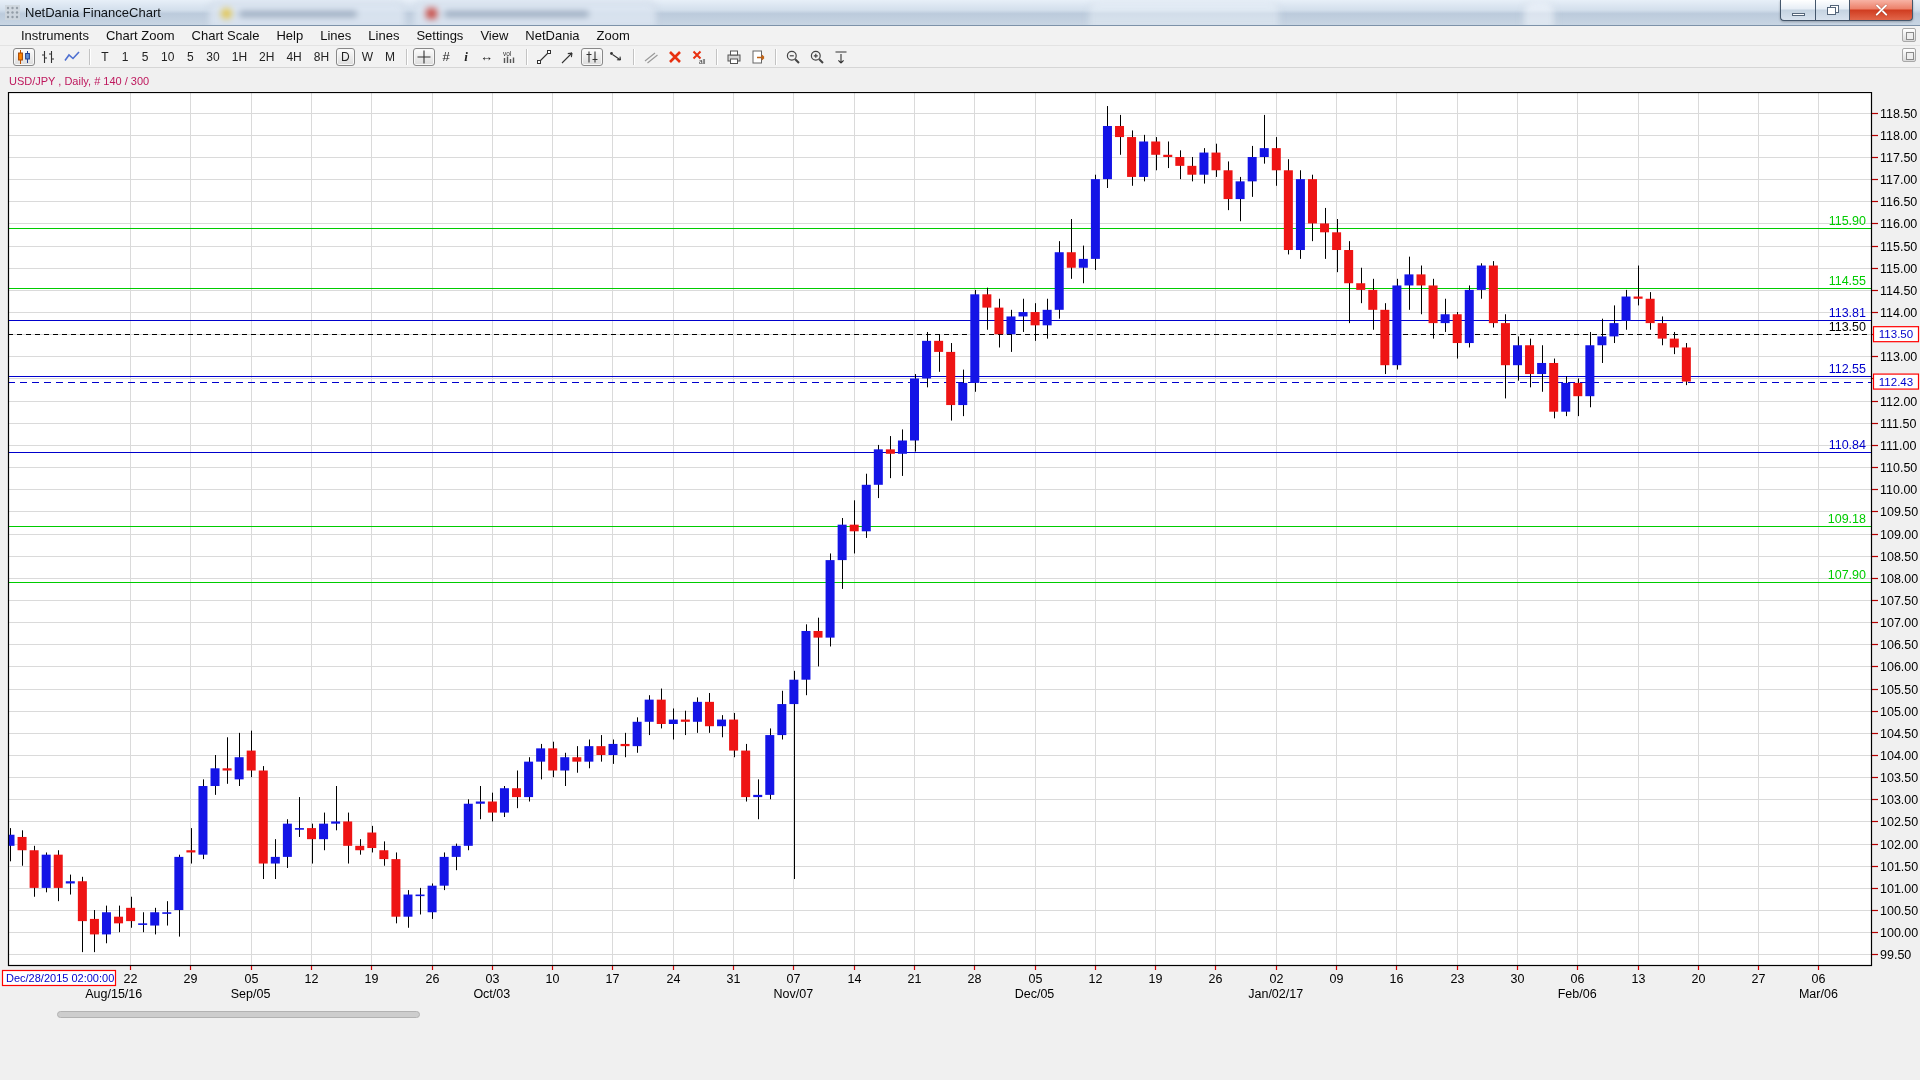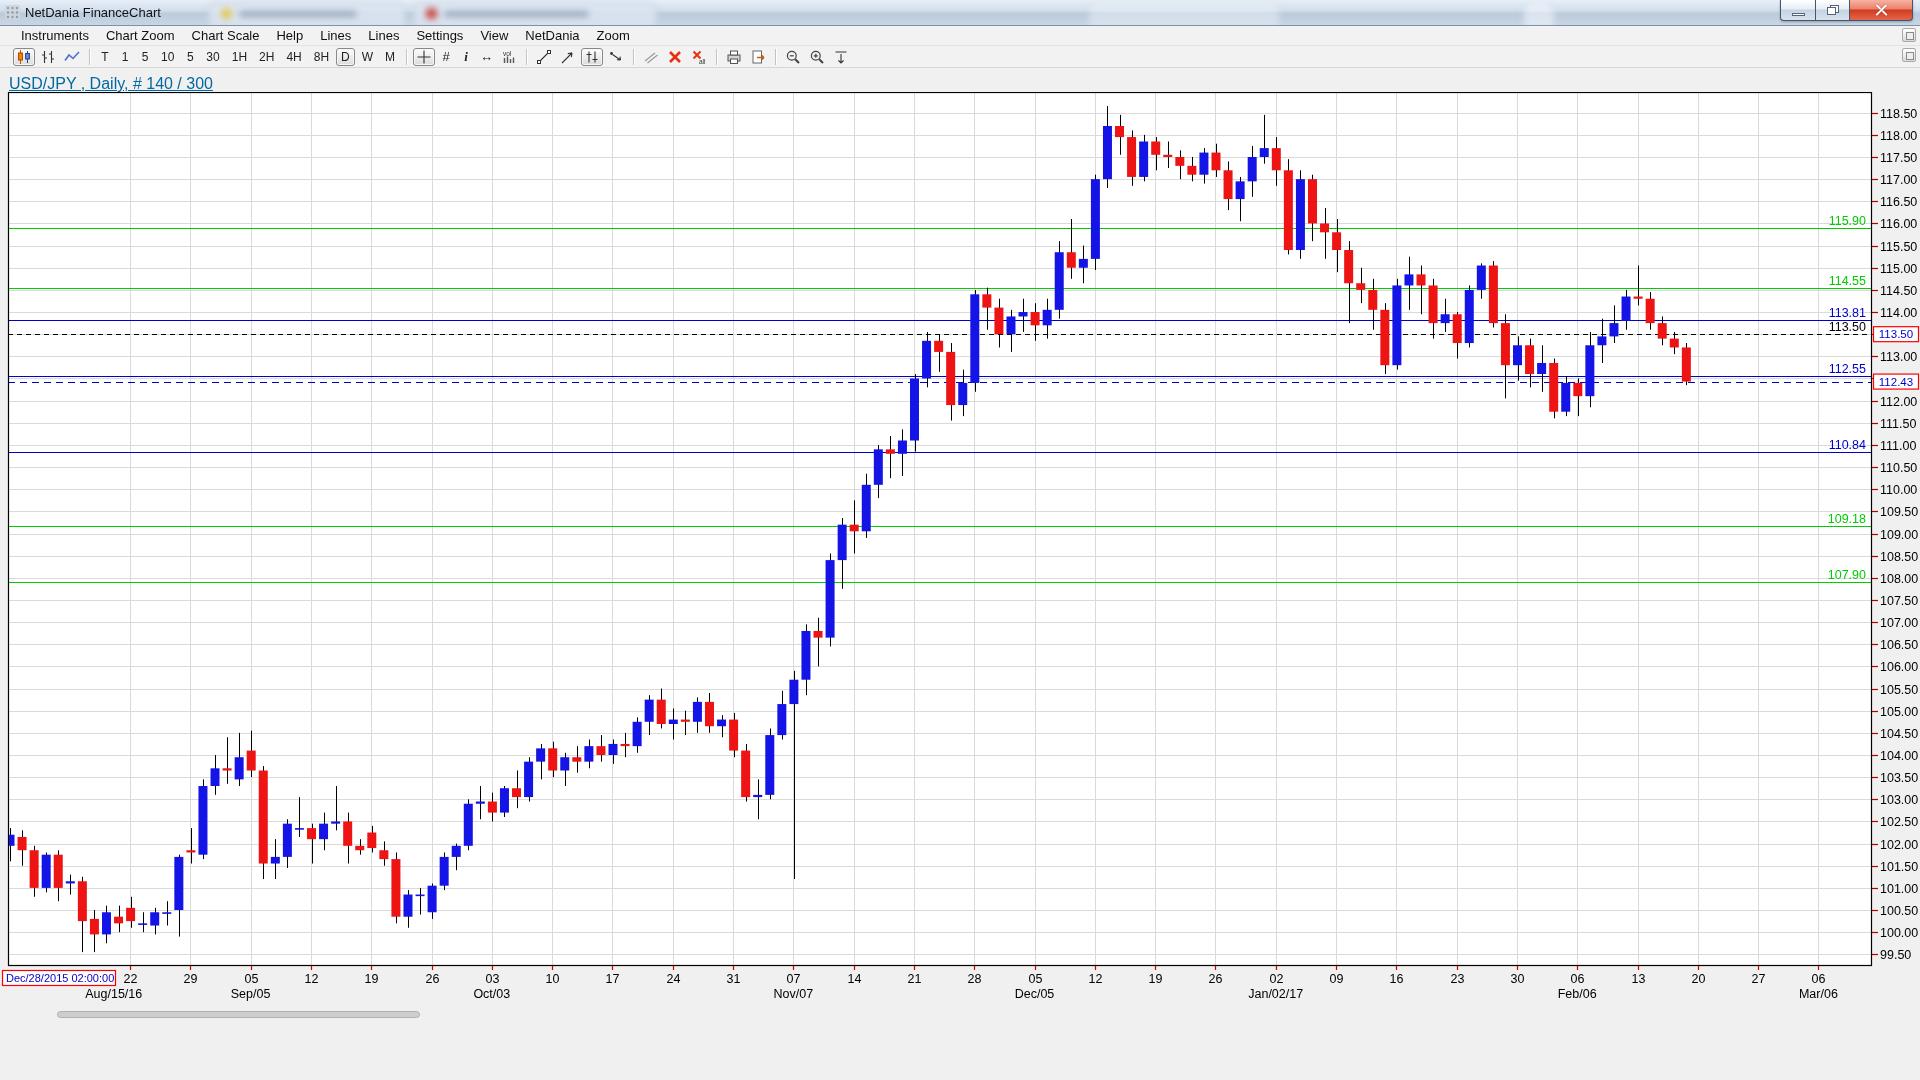--- a/index.html
+++ b/index.html
@@ -41,21 +41,21 @@
   .tbtn{height:18px;min-width:18px;display:flex;align-items:center;justify-content:center;
     border:1px solid transparent;border-radius:3px;box-sizing:border-box;font-size:12px;color:#222;margin:0 1px;padding:0 2px;}
   .tbtn.text{padding:0 4px;}
   .tbtn.pressed{border-color:#888;background:linear-gradient(#fdfdfd,#dcdcdc);box-shadow:inset 0 0 0 1px #f7f7f7;}
   .tbtn svg{width:16px;height:16px;display:block;}
   .tsep{width:1px;height:16px;background:#c3c3c3;margin:0 5px;box-shadow:1px 0 0 #fff;}
   .panel-toggle{position:absolute;right:4px;width:14px;height:14px;border:1px solid #a8a8a8;border-radius:2px;
     background:linear-gradient(#ffffff,#dadada);box-sizing:border-box;}
   .panel-toggle::after{content:"";position:absolute;left:3px;top:3px;width:6px;height:6px;border:1px solid #8a8a8a;background:#eee;}
 
-  .instrument{position:absolute;top:75px;left:9px;font-size:16px;color:#0369a1;text-decoration:underline;}
+  .instrument{position:absolute;top:75px;left:9px;font-size:11px;color:#be185d;}
   #chart{position:absolute;top:92px;left:0;}
   .hscroll-thumb{position:absolute;left:57px;top:1011px;width:363px;height:7px;background:#cdcdcd;border:1px solid #b2b2b2;border-radius:4px;box-sizing:border-box;}
 </style>
 </head>
 <body>
 
 <div class="window">
 
   <div class="titlebar">
     <div class="tabs-bg">

